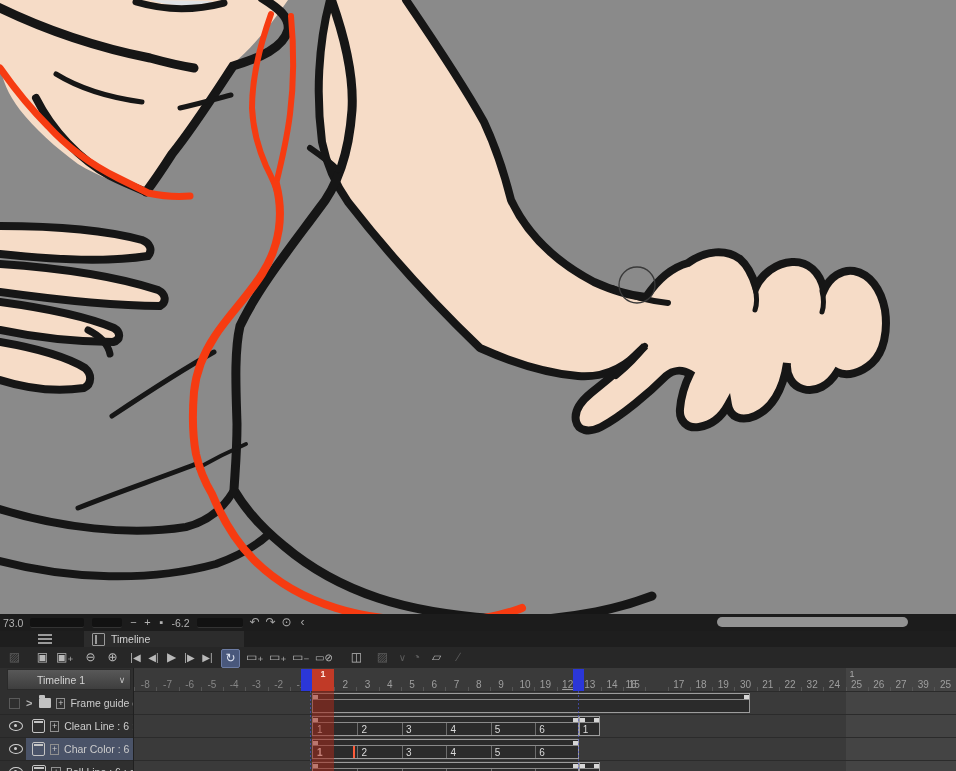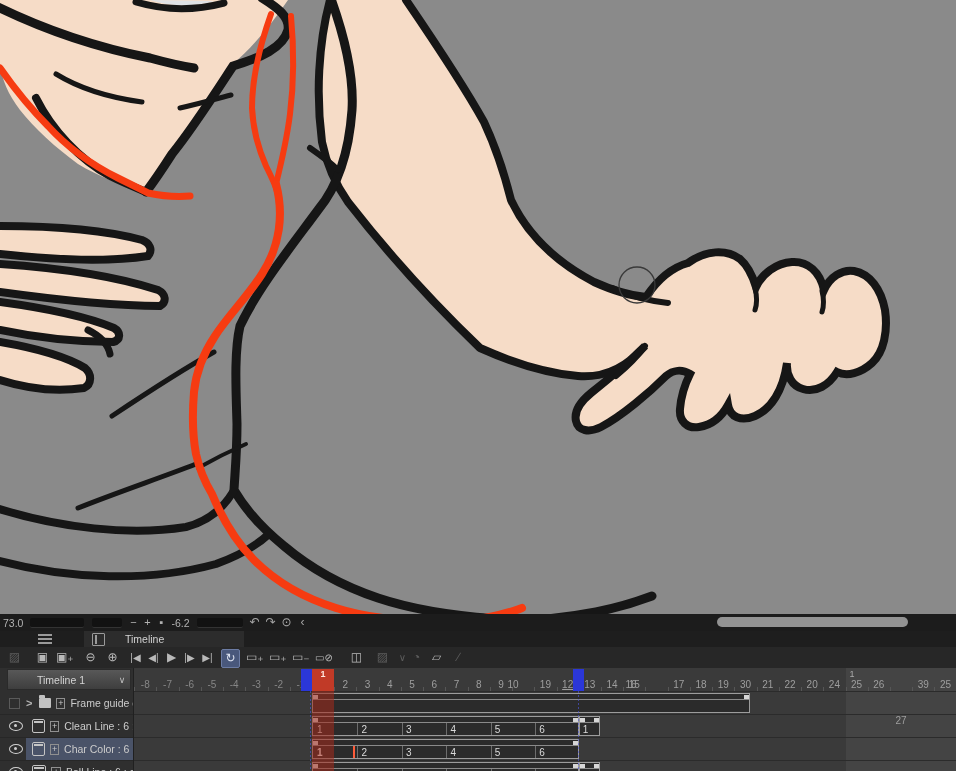--- a/index.html
+++ b/index.html
@@ -15,21 +15,21 @@
   .sb-slider{height:9px;background:#121212;border-bottom:1px solid #333;border-radius:2px;margin:0 4px;}
   .sb-btn{width:14px;text-align:center;color:#b2b2b2;font-size:11px;line-height:15px;cursor:default;}
   .sb-ico{width:16px;text-align:center;color:#a6a6a6;font-size:12px;line-height:15px;}
   #sb-scroll-thumb{position:absolute;left:717px;top:3px;width:191px;height:10px;border-radius:5px;background:#939393;}
   
   #panel{position:absolute;left:0;top:631px;width:956px;height:140px;background:#262626;}
   #tabbar{position:absolute;left:0;top:0;width:956px;height:16px;background:#1e1e1e;}
   #tl-menu{position:absolute;left:38px;top:3px;width:14px;height:10px;}
   #tl-menu i{display:block;height:2px;background:#9a9a9a;margin-bottom:2px;}
   #tl-tab{position:absolute;left:84px;top:0;width:160px;height:16px;background:#2c2c2c;
-          display:flex;align-items:center;gap:20px;padding-left:8px;box-sizing:border-box;}
+          display:flex;align-items:center;gap:6px;padding-left:8px;box-sizing:border-box;}
   .tab-ico{width:11px;height:11px;border:1px solid #9a9a9a;border-radius:1px;position:relative;}
   .tab-ico:before{content:"";position:absolute;left:2px;top:1px;bottom:1px;width:2px;background:#9a9a9a;}
   #tl-tab span{font-size:10.5px;color:#d2d2d2;}
   #toolbar{position:absolute;left:0;top:16px;width:956px;height:21px;background:#272727;
            display:flex;align-items:center;}
   .tb{position:absolute;top:2px;height:17px;min-width:17px;display:flex;align-items:center;justify-content:center;
       color:#b8b8b8;font-size:12px;line-height:17px;border-radius:2px;white-space:nowrap;}
   .tb.dim{color:#5c5c5c;}
   .tb.active{background:#49587c;border:1px solid #6c7ca4;color:#dfe5f2;}
   .tb.small{font-size:10px;}
@@ -293,38 +293,38 @@
           <div class="rnum neg" style="left: 166.885px;">-1</div>
           <div class="rnum cur" style="left: 189.115px;">1</div>
           <div class="rnum" style="left: 211.345px;">2</div>
           <div class="rnum" style="left: 233.575px;">3</div>
           <div class="rnum" style="left: 255.805px;">4</div>
           <div class="rnum" style="left: 278.035px;">5</div>
           <div class="rnum" style="left: 300.265px;">6</div>
           <div class="rnum" style="left: 322.495px;">7</div>
           <div class="rnum" style="left: 344.725px;">8</div>
           <div class="rnum" style="left: 366.955px;">9</div>
-          <div class="rnum" style="left: 379px;">10</div>
+          <div class="rnum" style="left: 391px;">10</div>
           <div class="rnum" style="left: 411.415px;">19</div>
           <div class="rnum" style="left: 433.645px; text-decoration: underline;">12</div>
           <div class="rnum" style="left: 455.875px;">13</div>
           <div class="rnum" style="left: 478.105px;">14</div>
           <div class="rnum" style="left: 500.335px;">15</div>
           <div class="rnum" style="left: 497px;">16</div>
           <div class="rnum" style="left: 544.795px;">17</div>
           <div class="rnum" style="left: 567.025px;">18</div>
           <div class="rnum" style="left: 589.255px;">19</div>
           <div class="rnum" style="left: 611.485px;">30</div>
           <div class="rnum" style="left: 633.715px;">21</div>
           <div class="rnum" style="left: 655.945px;">22</div>
-          <div class="rnum" style="left: 678.175px;">20</div>
+          <div class="rnum" style="left: 678.175px;">32</div>
           <div class="rnum" style="left: 700.405px;">24</div>
           <div class="rnum" style="left: 722.635px;">25</div>
           <div class="rnum" style="left: 744.865px;">26</div>
-          <div class="rnum" style="left: 767.095px; margin-top: 36px;">27</div>
+          <div class="rnum" style="left: 767.095px;">27</div>
           <div class="rnum" style="left: 789.325px;">39</div>
           <div class="rnum" style="left: 811.555px;">25</div>
           <div class="sec-num" style="left: 715.52px;">1</div>
           <div class="row-line" style="top: 23px;"></div>
           <div class="row-line" style="top: 46px;"></div>
           <div class="row-line" style="top: 69px;"></div>
           <div class="row-line" style="top: 92px;"></div>
           <div class="bar" style="left: 178px; width: 437.931px; top: 25px;">
             <div class="strip"></div>
             <div class="handle" style="left: 0px;"></div>

